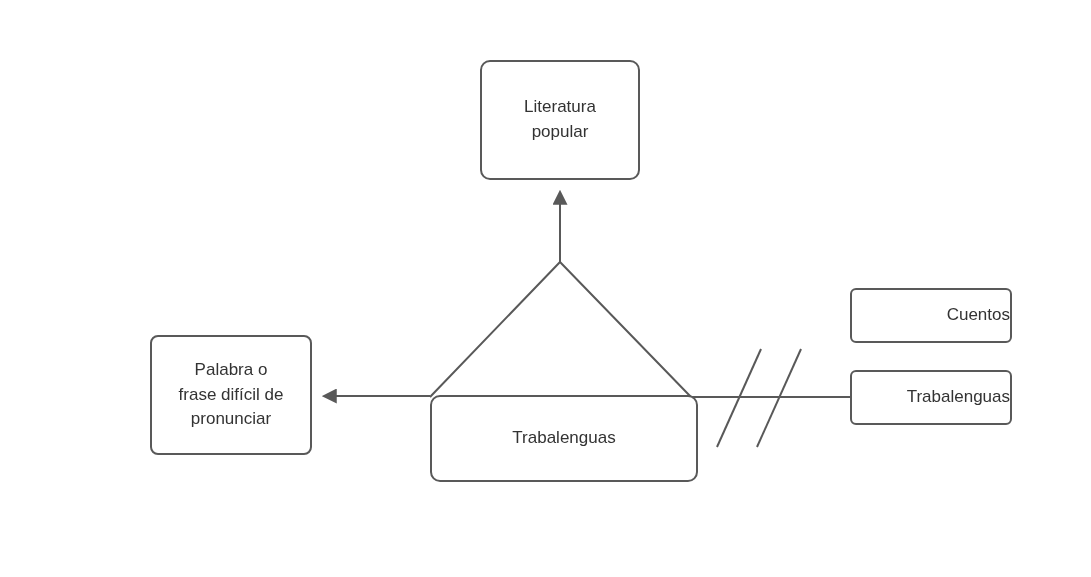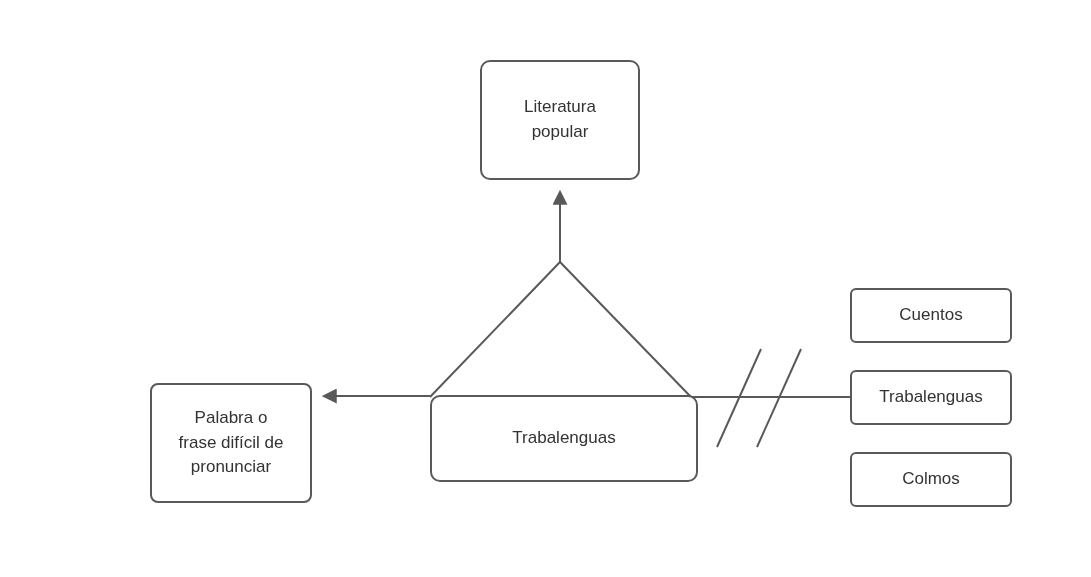--- a/index.html
+++ b/index.html
@@ -40,31 +40,31 @@
   .node-literatura {
     left: 480px; top: 60px;
     width: 160px; height: 120px;
     padding: 0 28px;
     border-radius: 10px;
   }
   .node-palabra {
     left: 150px; top: 335px;
     width: 162px; height: 120px;
     padding: 0 22px;
-    margin-top: 48px;
   }
   .node-trabalenguas {
     left: 430px; top: 395px;
     width: 268px; height: 87px;
     border-radius: 10px;
   }
   .node-small {
     left: 850px;
     width: 162px; height: 55px;
     border-radius: 6px;
+    justify-content: flex-end;
   }
   .node-cuentos    { top: 288px; }
   .node-adividanzas{ top: 370px; }
   .node-colmos     { top: 452px; }
 </style>
 </head>
 <body>
 
 <div class="canvas">
 
@@ -102,17 +102,14 @@
   </div>
 
   <div class="node node-small node-cuentos">
     <span>Cuentos</span>
   </div>
 
   <div class="node node-small node-adividanzas">
     <span>Trabalenguas</span>
   </div>
 
-  <div class="node node-small node-colmos">
-    <span>Colmos</span>
-  </div>
 
 </div>
 
 </body></html>

